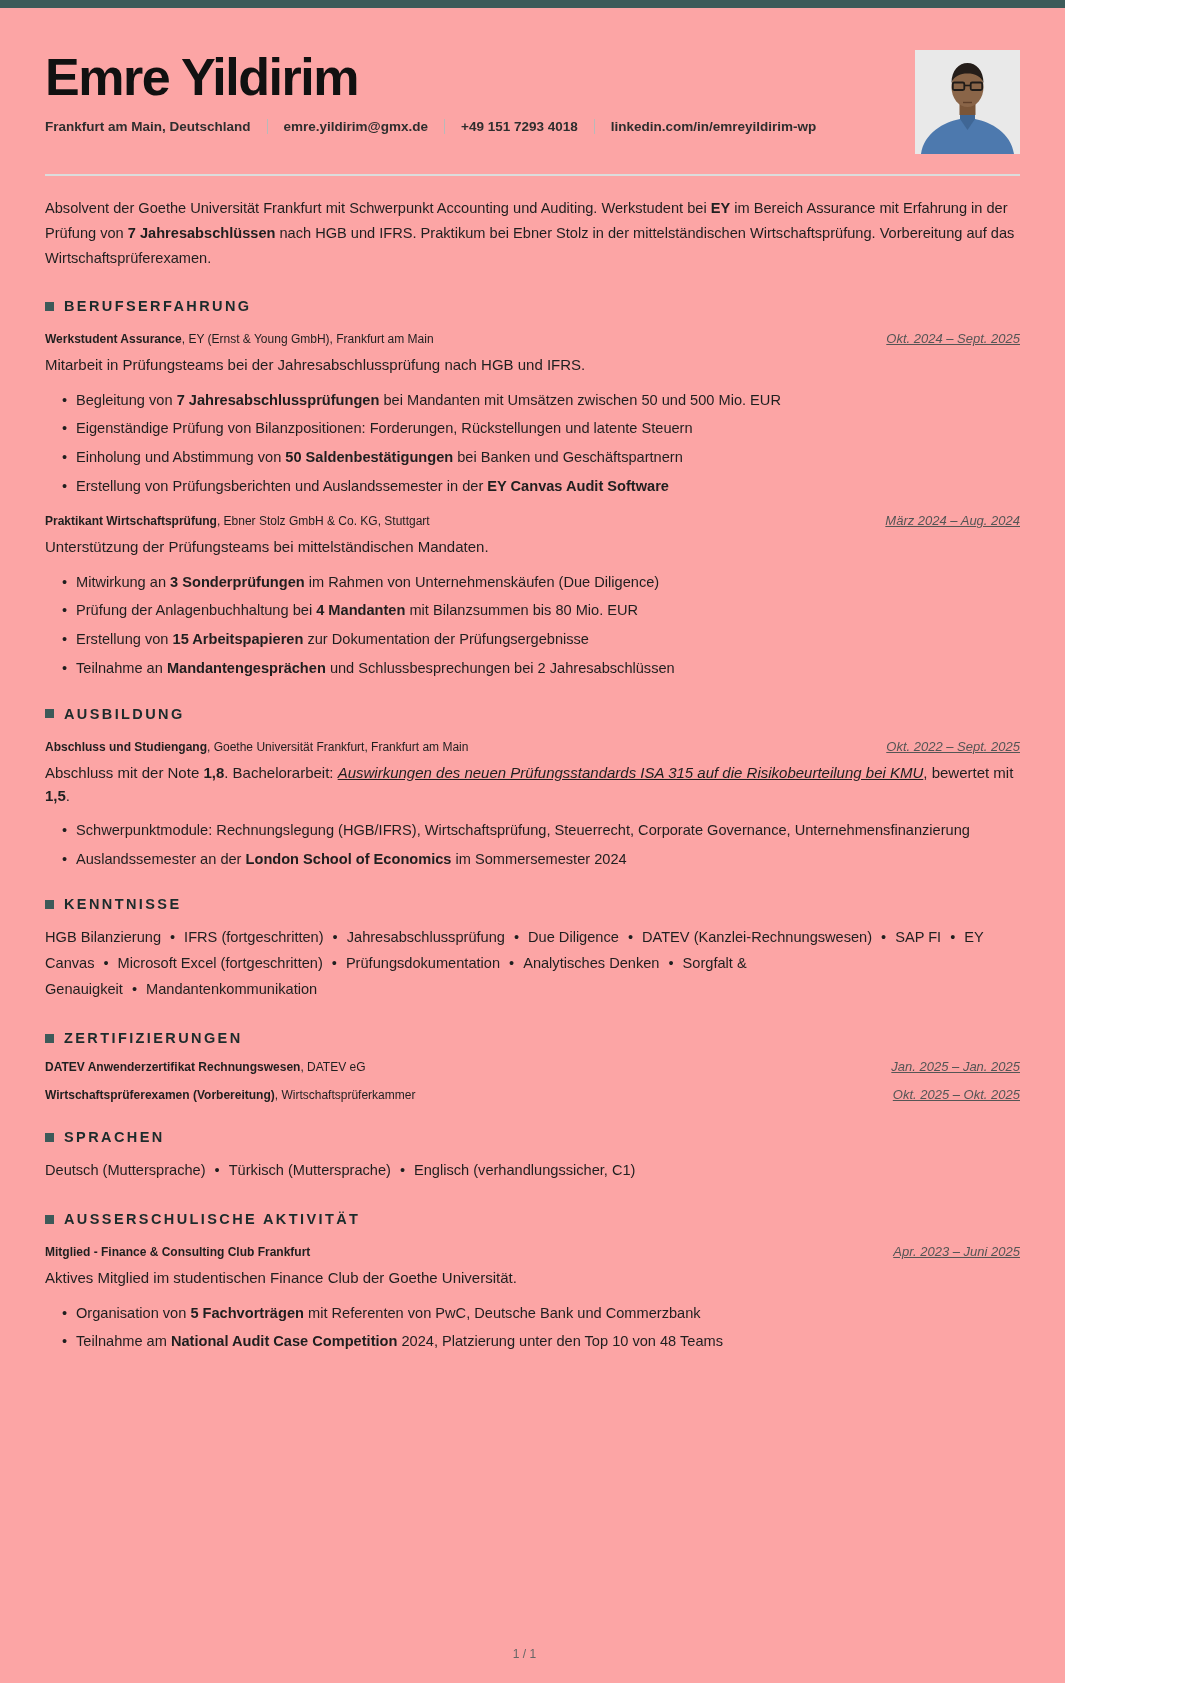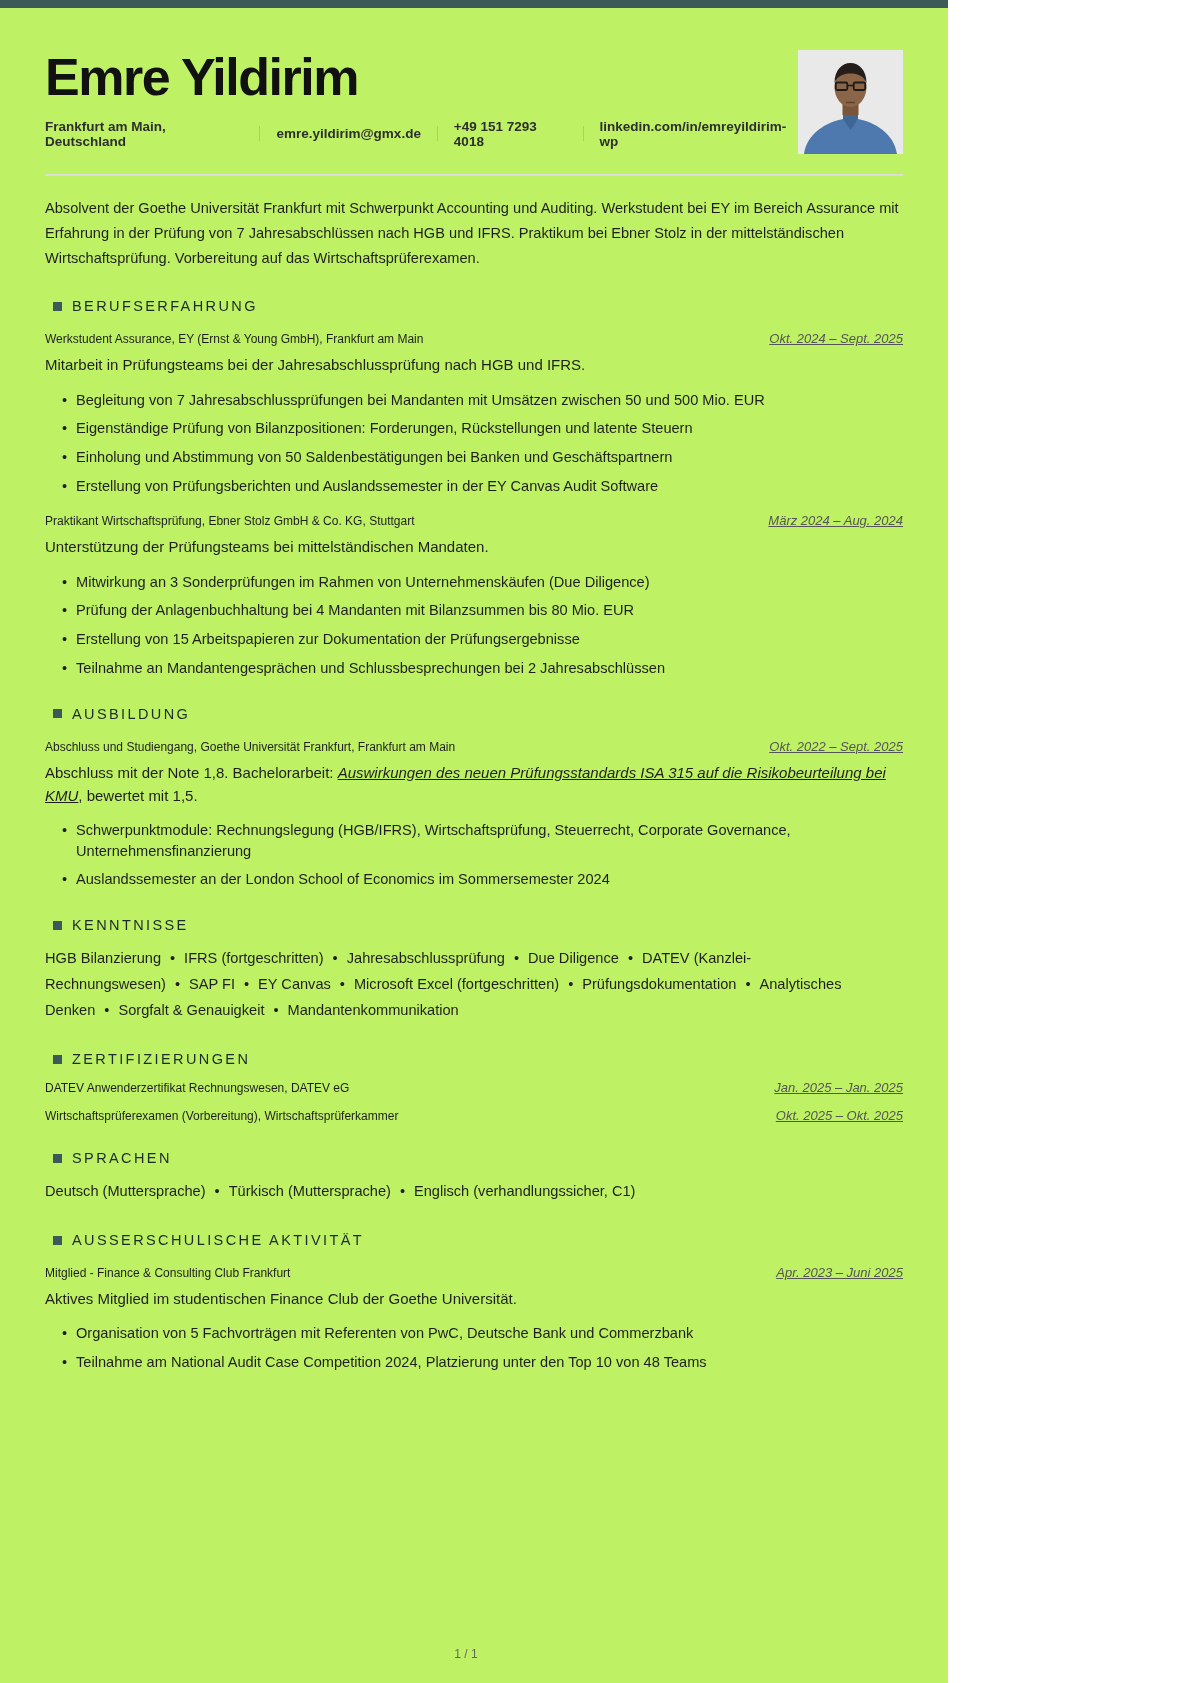--- a/index.html
+++ b/index.html
@@ -1,48 +1,48 @@
 <!DOCTYPE html>
 <html lang="de" style="--accent: #3d5a59;"><head>
 <meta charset="utf-8">
 <style>
   html,body{margin:0;padding:0;background:#fff;}
   .page{
     position:relative;
-    width:948px;height:1683px;
-    background:#bef264;
+    width:1065px;height:1683px;
+    background:#fca5a5;
     font-family:"Liberation Sans","DejaVu Sans",sans-serif;
     color:#1f1f1f;
     overflow:hidden;
   }
   .topbar{height:8px;background:var(--accent,#3d5a59);}
   .content{padding:34px 45px 0 45px;}
   .header-row{display:flex;justify-content:space-between;align-items:flex-start;}
   .name{margin:8px 0 14px;font-size:52px;line-height:1.05;font-weight:700;letter-spacing:-1.5px;color:#111;}
   .subtitle{font-size:17px;color:#1a1a1a;margin:0 0 20px;}
   .contact-row{display:flex;align-items:center;font-size:13.5px;color:#2e2e2e;font-weight:bold;}
   .vsep{width:1px;height:15px;background:#b9b9b9;margin:0 16px;}
   .photo{width:105px;height:104px;margin-top:8px;flex:0 0 auto;}
   .divider{height:2px;background:#dcdcdc;margin-top:20px;}
   .summary{margin-top:20px;font-size:14.6px;line-height:1.72;}
   .section{margin-top:27px;}
-  .sec-title{display:flex;align-items:center;font-size:14.5px;font-weight:400;letter-spacing:2.4px;color:#1c2b2b;margin:8px;}
+  .sec-title{display:flex;align-items:center;font-size:14.5px;font-weight:700;letter-spacing:2.4px;color:#1c2b2b;margin:0;}
   .sq{width:9px;height:9px;background:var(--accent,#3d5a59);margin-right:10px;display:inline-block;}
   .entry{margin-top:17px;}
   .entry.tight{margin-top:13px;}
   .row{display:flex;justify-content:space-between;align-items:baseline;}
   .headline{font-size:12px;}
   .date{font-size:13px;font-style:italic;color:#555;white-space:nowrap;margin-left:20px;text-decoration:underline;}
   .subline{margin-top:7px;font-size:15px;line-height:1.55;}
   ul.bullets{margin:13px 0 0;padding:0 0 0 31px;list-style:none;}
   ul.bullets li{position:relative;font-size:14.6px;line-height:1.42;margin-bottom:8px;}
   ul.bullets li::before{content:"\2022";position:absolute;left:-14px;color:#1f1f1f;}
   .inline-list{font-size:14.6px;line-height:1.78;margin:13px 0 0;}
   .dot-sep{margin:0 9px;color:#1f1f1f;}
-  .b{font-weight:400;}
+  .b{font-weight:700;}
   .i{font-style:italic;text-decoration:underline;}
   .footer{position:absolute;left:0;right:16px;bottom:22px;text-align:center;font-size:12px;color:#666;}
 </style>
 </head>
 <body>
 
 <div class="page">
   <div class="topbar"></div>
   <div class="content">
 

